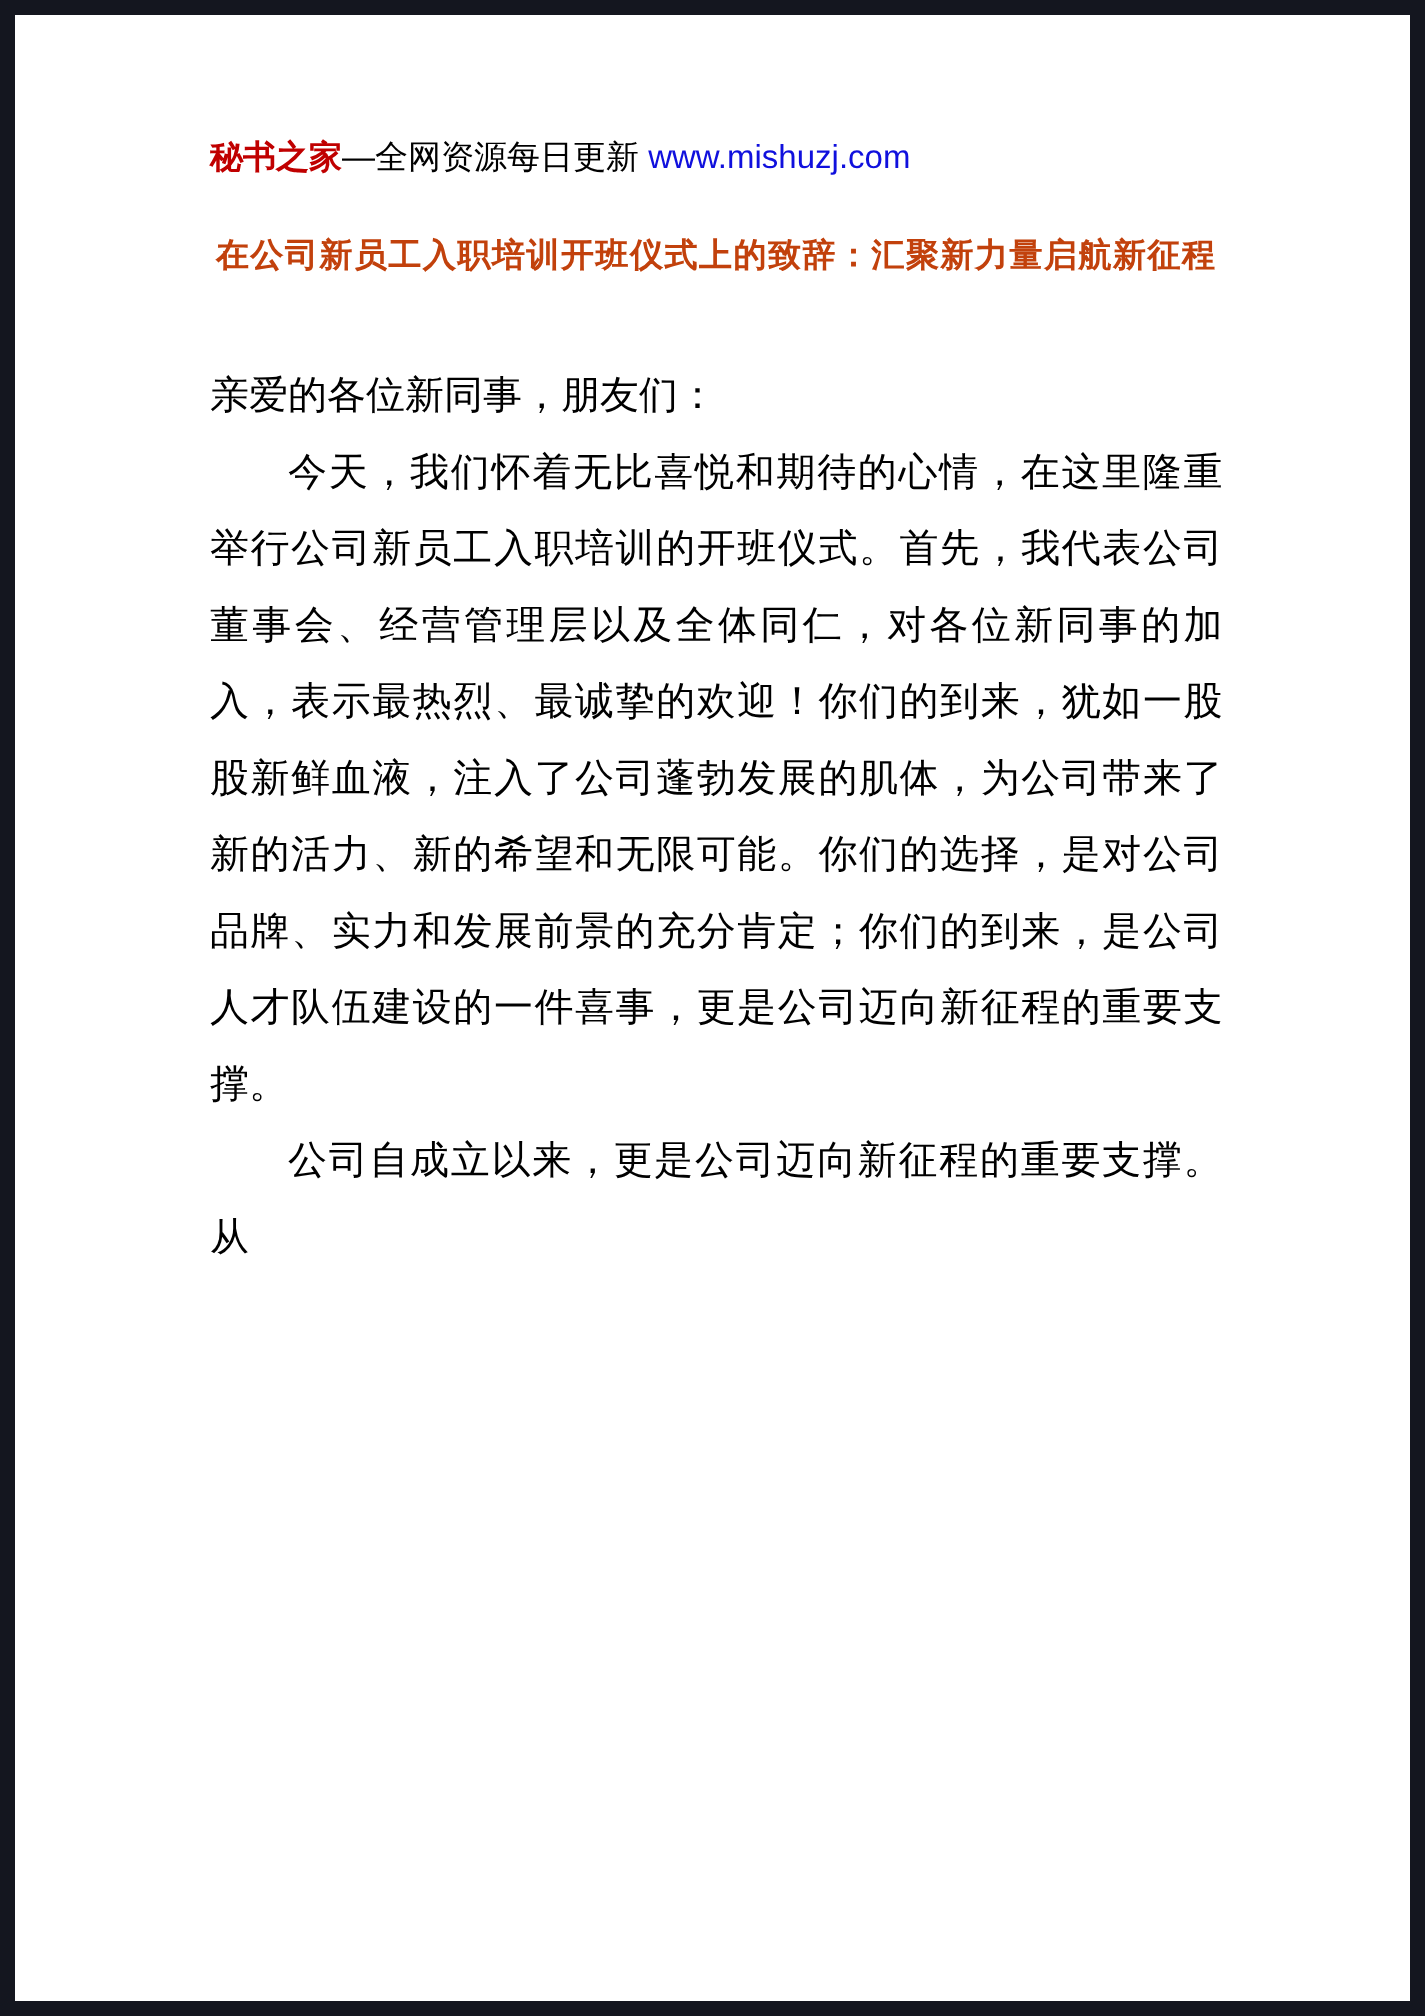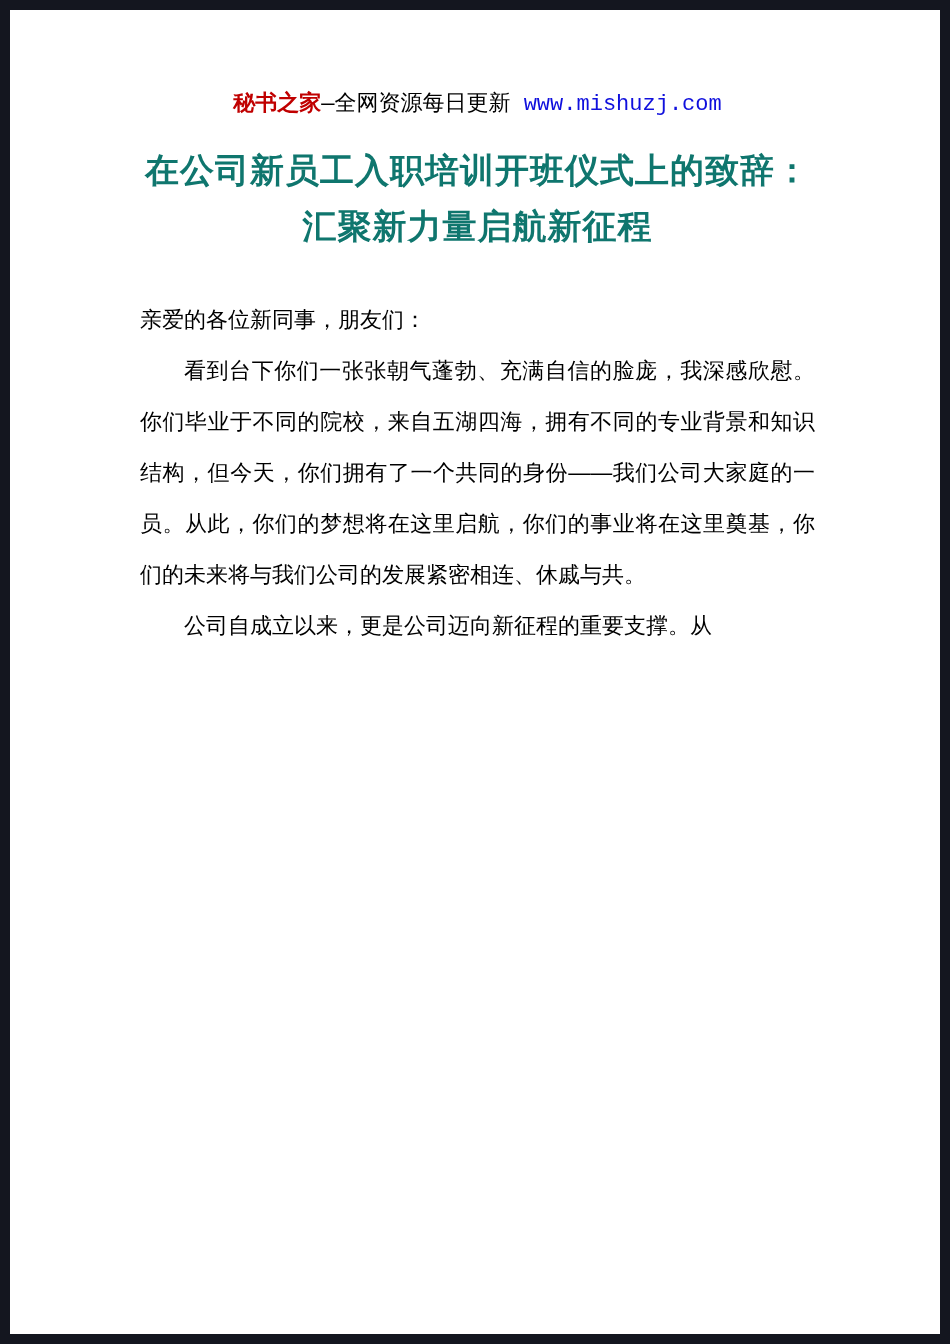--- a/index.html
+++ b/index.html
@@ -15,51 +15,49 @@
   .page {
     position: absolute;
     left: 10px;
     top: 10px;
     width: 930px;
     height: 1324px;
     background: #ffffff;
     padding: 80px 125px 40px 130px;
   }
   .site-header {
-    text-align: center;
     font-size: 22px;
     line-height: 30px;
     white-space: nowrap;
     color: #000000;
-    font-family: Liberation Mono, monospace;
   }
   .brand {
     color: #c00000;
     font-weight: bold;
   }
   .tagline {
     color: #000000;
   }
   .url {
     color: #1010dd;
     text-decoration: none;
     cursor: pointer;
   }
   .doc-title {
     margin: 22px 0 40px 0;
-    font-size: 34px;
+    font-size: 22px;
     line-height: 56px;
     font-weight: bold;
     text-align: center;
     letter-spacing: 1px;
-    color: #0f766e;
+    color: #c2410c;
   }
   .doc-body p {
     margin: 0;
-    font-size: 22px;
+    font-size: 26px;
     line-height: 51px;
     color: #000000;
     text-align: justify;
     text-justify: inter-ideograph;
     word-break: break-all;
   }
   .doc-body p.indent {
     text-indent: 2em;
   }
 </style>
@@ -69,17 +67,17 @@
 <div class="page">
 
   <div class="site-header">
     <span class="brand">秘书之家</span><span class="tagline">—全网资源每日更新 </span><a class="url">www.mishuzj.com</a>
   </div>
 
   <h1 class="doc-title">在公司新员工入职培训开班仪式上的致辞：汇聚新力量启航新征程</h1>
 
   <div class="doc-body">
     <p>亲爱的各位新同事，朋友们：</p>
-    <p class="indent">看到台下你们一张张朝气蓬勃、充满自信的脸庞，我深感欣慰。你们毕业于不同的院校，来自五湖四海，拥有不同的专业背景和知识结构，但今天，你们拥有了一个共同的身份——我们公司大家庭的一员。从此，你们的梦想将在这里启航，你们的事业将在这里奠基，你们的未来将与我们公司的发展紧密相连、休戚与共。</p>
+    <p class="indent">今天，我们怀着无比喜悦和期待的心情，在这里隆重举行公司新员工入职培训的开班仪式。首先，我代表公司董事会、经营管理层以及全体同仁，对各位新同事的加入，表示最热烈、最诚挚的欢迎！你们的到来，犹如一股股新鲜血液，注入了公司蓬勃发展的肌体，为公司带来了新的活力、新的希望和无限可能。你们的选择，是对公司品牌、实力和发展前景的充分肯定；你们的到来，是公司人才队伍建设的一件喜事，更是公司迈向新征程的重要支撑。</p>
     <p class="indent">公司自成立以来，更是公司迈向新征程的重要支撑。从</p>
   </div>
 
 </div>
 
 </body></html>

